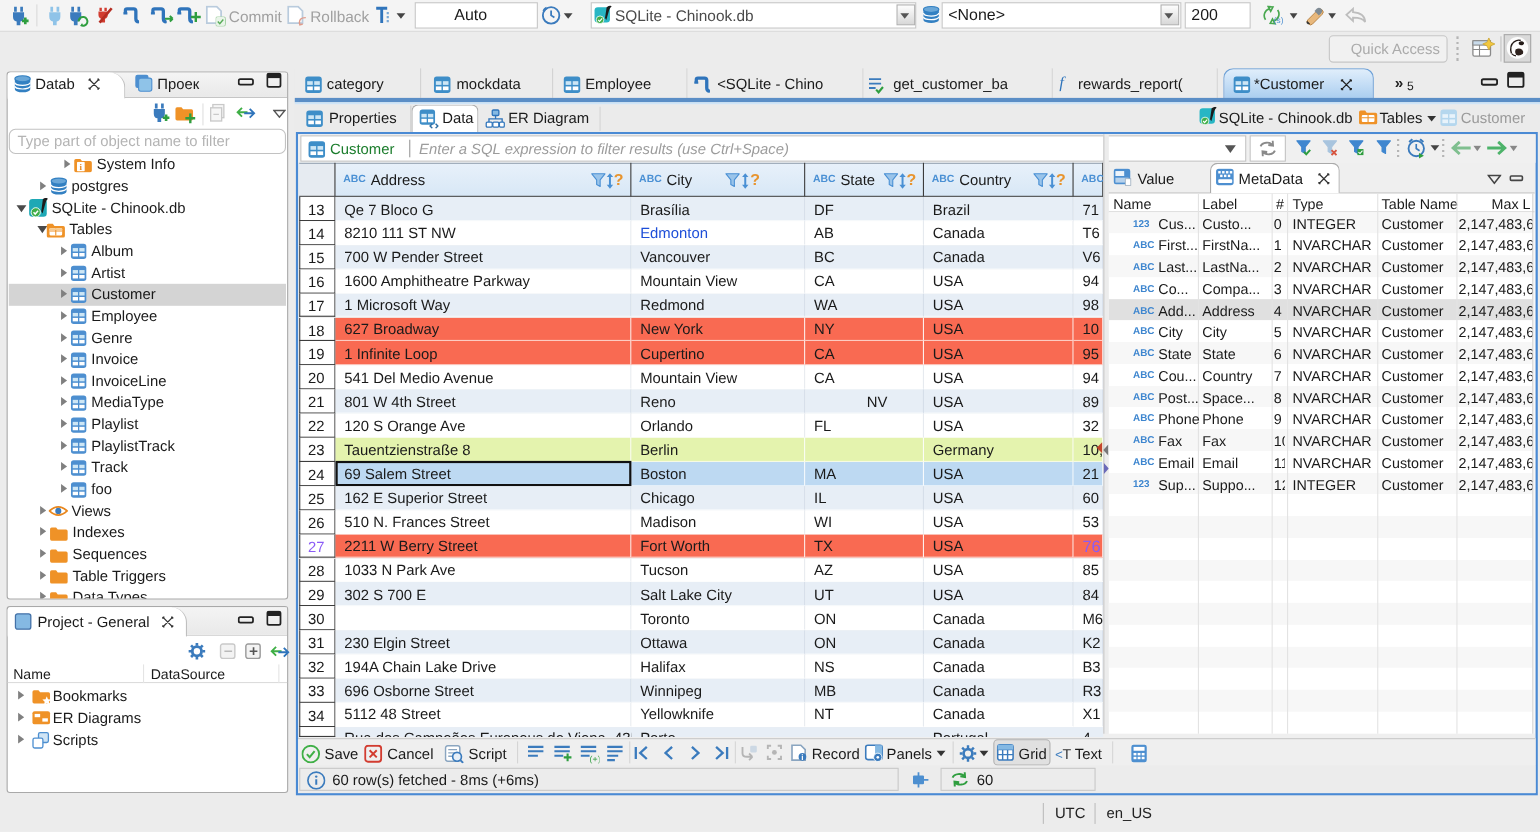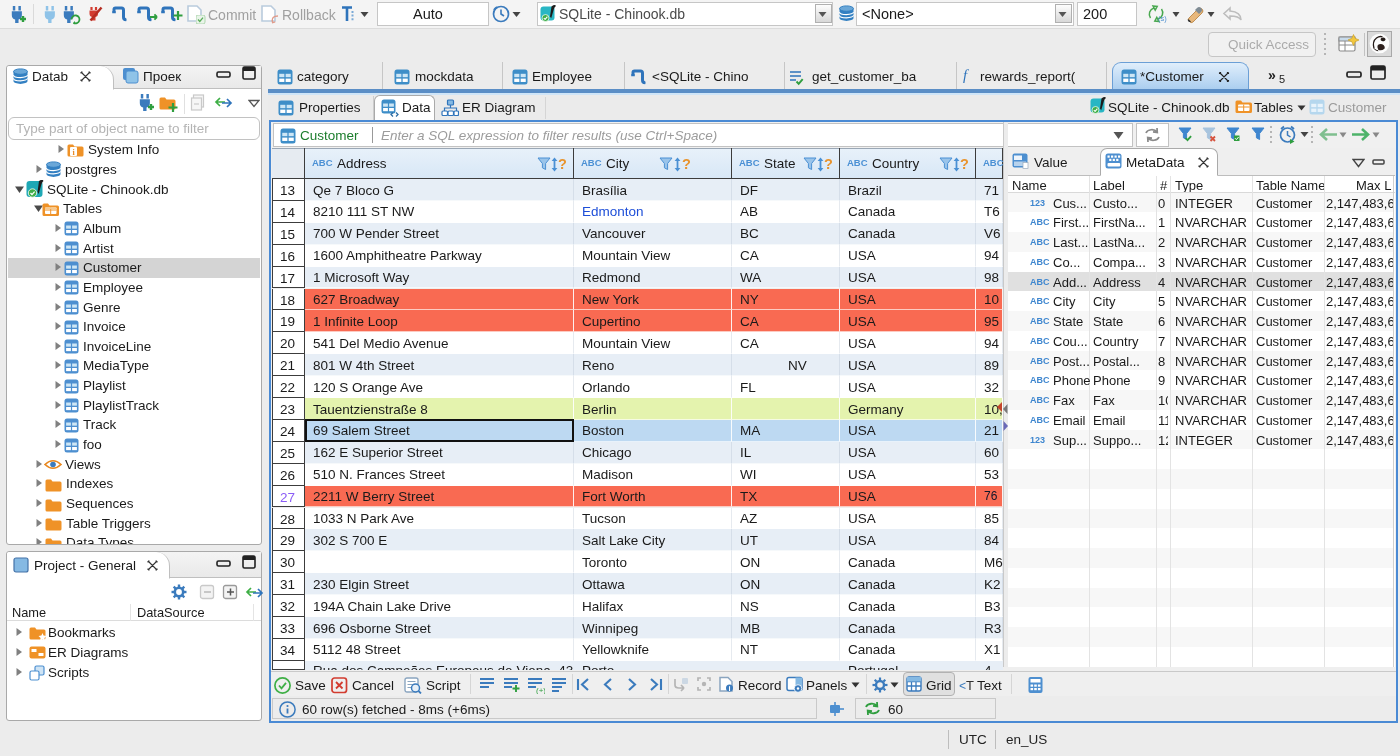--- a/index.html
+++ b/index.html
@@ -985,21 +985,21 @@
 <div class="txt" style="left:280px;top:489.59999999999997px;font-size:13.5px;color:#8b5cf6;">27</div>
 <div class="abs" style="left:305px;top:485.59999999999997px;width:269px;height:21.9px;background:#f96a52;border-right:1px solid rgba(255,255,255,0.9);border-bottom:1px solid rgba(255,255,255,0.65);"></div>
 <div class="txt" style="left:313px;top:489.09999999999997px;font-size:13.5px;color:#1a1a1a;">2211 W Berry Street</div>
 <div class="abs" style="left:574px;top:485.59999999999997px;width:158px;height:21.9px;background:#f96a52;border-right:1px solid rgba(255,255,255,0.9);border-bottom:1px solid rgba(255,255,255,0.65);"></div>
 <div class="txt" style="left:582px;top:489.09999999999997px;font-size:13.5px;color:#1a1a1a;">Fort Worth</div>
 <div class="abs" style="left:732px;top:485.59999999999997px;width:108px;height:21.9px;background:#f96a52;border-right:1px solid rgba(255,255,255,0.9);border-bottom:1px solid rgba(255,255,255,0.65);"></div>
 <div class="txt" style="left:740px;top:489.09999999999997px;font-size:13.5px;color:#1a1a1a;">TX</div>
 <div class="abs" style="left:840px;top:485.59999999999997px;width:136px;height:21.9px;background:#f96a52;border-right:1px solid rgba(255,255,255,0.9);border-bottom:1px solid rgba(255,255,255,0.65);"></div>
 <div class="txt" style="left:848px;top:489.09999999999997px;font-size:13.5px;color:#1a1a1a;">USA</div>
 <div class="abs" style="left:976px;top:485.59999999999997px;width:27px;height:21.9px;background:#f96a52;border-right:1px solid rgba(255,255,255,0.9);border-bottom:1px solid rgba(255,255,255,0.65);"></div>
-<div class="txt" style="left:984px;top:489.09999999999997px;font-size:12px;color:#0f172a;">76</div>
+<div class="txt" style="left:984px;top:489.09999999999997px;font-size:15px;color:#8b5cf6;">76</div>
 <div class="abs" style="left:272px;top:507.5px;width:33px;height:21.9px;background:#fff;border:1px solid #3c3c3c;border-top:none;"></div>
 <div class="txt" style="left:280px;top:511.5px;font-size:13.5px;color:#1a1a1a;">28</div>
 <div class="abs" style="left:305px;top:507.5px;width:269px;height:21.9px;background:#ffffff;border-right:1px solid rgba(165,180,200,0.28);border-bottom:1px solid rgba(255,255,255,0.65);"></div>
 <div class="txt" style="left:313px;top:511.0px;font-size:13.5px;color:#1a1a1a;">1033 N Park Ave</div>
 <div class="abs" style="left:574px;top:507.5px;width:158px;height:21.9px;background:#ffffff;border-right:1px solid rgba(165,180,200,0.28);border-bottom:1px solid rgba(255,255,255,0.65);"></div>
 <div class="txt" style="left:582px;top:511.0px;font-size:13.5px;color:#1a1a1a;">Tucson</div>
 <div class="abs" style="left:732px;top:507.5px;width:108px;height:21.9px;background:#ffffff;border-right:1px solid rgba(165,180,200,0.28);border-bottom:1px solid rgba(255,255,255,0.65);"></div>
 <div class="txt" style="left:740px;top:511.0px;font-size:13.5px;color:#1a1a1a;">AZ</div>
 <div class="abs" style="left:840px;top:507.5px;width:136px;height:21.9px;background:#ffffff;border-right:1px solid rgba(165,180,200,0.28);border-bottom:1px solid rgba(255,255,255,0.65);"></div>
 <div class="txt" style="left:848px;top:511.0px;font-size:13.5px;color:#1a1a1a;">USA</div>
@@ -1213,21 +1213,21 @@
 <div class="abs" style="left:1326px;top:314.0px;width:67px;height:16px;overflow:hidden;font-size:13px;">2,147,483,6</div>
 <div class="txt" style="left:1030px;top:335.75px;font-size:9px;color:#3e86cf;font-weight:bold;">ABC</div>
 <div class="txt" style="left:1053px;top:333.75px;font-size:13px;color:#1a1a1a;">Cou...</div>
 <div class="txt" style="left:1093px;top:333.75px;font-size:13px;color:#1a1a1a;">Country</div>
 <div class="abs" style="left:1158px;top:333.75px;width:10px;height:16px;overflow:hidden;font-size:13px;">7</div>
 <div class="txt" style="left:1175px;top:333.75px;font-size:13px;color:#1a1a1a;">NVARCHAR</div>
 <div class="txt" style="left:1256px;top:333.75px;font-size:13px;color:#1a1a1a;">Customer</div>
 <div class="abs" style="left:1326px;top:333.75px;width:67px;height:16px;overflow:hidden;font-size:13px;">2,147,483,6</div>
 <div class="txt" style="left:1030px;top:355.5px;font-size:9px;color:#3e86cf;font-weight:bold;">ABC</div>
 <div class="txt" style="left:1053px;top:353.5px;font-size:13px;color:#1a1a1a;">Post...</div>
-<div class="txt" style="left:1093px;top:353.5px;font-size:13px;color:#1a1a1a;">Postal...</div>
+<div class="txt" style="left:1093px;top:353.5px;font-size:13px;color:#1a1a1a;">Space...</div>
 <div class="abs" style="left:1158px;top:353.5px;width:10px;height:16px;overflow:hidden;font-size:13px;">8</div>
 <div class="txt" style="left:1175px;top:353.5px;font-size:13px;color:#1a1a1a;">NVARCHAR</div>
 <div class="txt" style="left:1256px;top:353.5px;font-size:13px;color:#1a1a1a;">Customer</div>
 <div class="abs" style="left:1326px;top:353.5px;width:67px;height:16px;overflow:hidden;font-size:13px;">2,147,483,6</div>
 <div class="txt" style="left:1030px;top:375.25px;font-size:9px;color:#3e86cf;font-weight:bold;">ABC</div>
 <div class="txt" style="left:1053px;top:373.25px;font-size:13px;color:#1a1a1a;">Phone</div>
 <div class="txt" style="left:1093px;top:373.25px;font-size:13px;color:#1a1a1a;">Phone</div>
 <div class="abs" style="left:1158px;top:373.25px;width:10px;height:16px;overflow:hidden;font-size:13px;">9</div>
 <div class="txt" style="left:1175px;top:373.25px;font-size:13px;color:#1a1a1a;">NVARCHAR</div>
 <div class="txt" style="left:1256px;top:373.25px;font-size:13px;color:#1a1a1a;">Customer</div>

